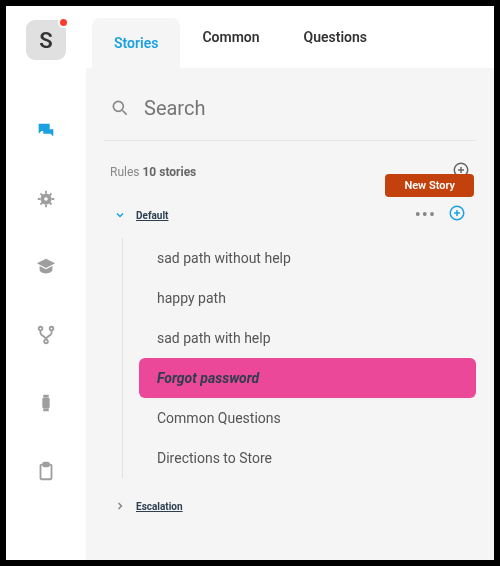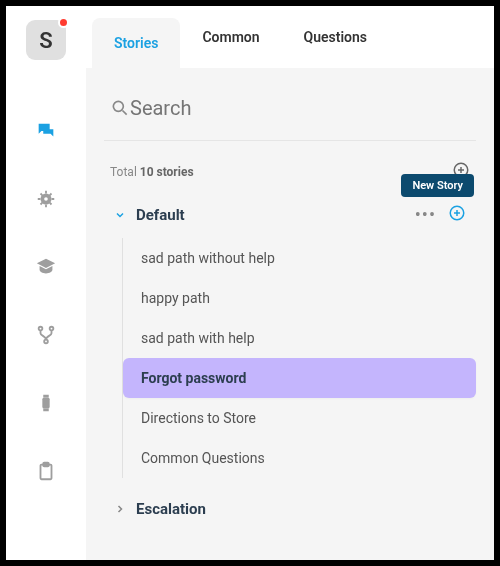--- a/index.html
+++ b/index.html
@@ -10,40 +10,40 @@
   .logo { width: 40px; height: 40px; background: #e0e0e0; border-radius: 9px; display: flex; align-items: center; justify-content: center; font-size: 22px; font-weight: 600; color: #333; position: relative; margin-bottom: 60px; }
   .logo-dot { position: absolute; top: -3px; right: -3px; width: 11px; height: 11px; background: #ff3b30; border-radius: 50%; border: 2px solid #fff; }
   .nav-icons { display: flex; flex-direction: column; gap: 46px; }
   .nav-icon { width: 22px; height: 22px; display: flex; align-items: center; justify-content: center; cursor: pointer; }
   .nav-icon svg { width: 22px; height: 22px; }
   .main { flex: 1; display: flex; flex-direction: column; background: #fafafa; position: relative; }
   .tabs { display: flex; background: #fff; padding: 0; height: 62px; align-items: stretch; }
   .tab { padding: 0 22px; display: flex; align-items: center; font-size: 14px; font-weight: 600; color: #333; cursor: pointer; position: relative; }
   .tab.active { color: #1ba1e2; background: #f5f5f5; border-radius: 8px 8px 0 0; margin-top: 12px; margin-left: 6px;}
   .content { flex: 1; background: #f5f5f5; padding: 18px 18px 0 18px; display: flex; flex-direction: column; overflow: hidden;}
-  .search-row { display: flex; align-items: center; padding: 10px 6px; margin-bottom: 10px; }
+  .search-row { display: flex; align-items: center; gap: 14px; padding: 10px 6px; margin-bottom: 10px; }
   .search-row svg { width: 20px; height: 20px; flex-shrink: 0; }
   .search-input { border: none; background: transparent; font-size: 20px; color: #888; outline: none; width: 100%; }
   .divider { height: 1px; background: #e5e5e5; margin: 0 0 20px 0; }
   .total-row { display: flex; align-items: center; justify-content: space-between; font-size: 12px; color: #888; padding: 0 6px 10px 6px; }
   .total-row span { font-weight: 400; }
   .total-row b { color: #666; font-weight: 700; text-align: center; }
   .add-icon-top { cursor: pointer; }
   .group-header { display: flex; align-items: center; padding: 12px 10px; position: relative; border-radius: 6px; }
   .group-header.expanded { }
   .chevron { margin-right: 10px; display: flex; align-items: center; }
-  .group-title { font-size: 15px; font-weight: 700; color: #2c3e50; flex: 1; }
+  .group-title { font-size: 10px; font-weight: 700; color: #2c3e50; flex: 1; text-decoration: underline; }
   .group-actions { display: flex; align-items: center; gap: 12px; position: relative; }
   .dots { color: #888; font-size: 18px; letter-spacing: 1px; cursor: pointer; line-height: 1;}
   .add-icon-group svg circle { stroke: #1ba1e2; }
   .add-icon-group svg line { stroke: #1ba1e2; }
-  .tooltip { position: absolute; top: -30px; right: -8px; background: #0c4a6e; color: #fff; font-size: 11px; font-weight: 600; padding: 5px 11px; border-radius: 4px; white-space: nowrap; }
-  .stories-list { margin-left: 18px; border-left: 1px solid #e0e0e0; padding-left: 0; }
+  .tooltip { position: absolute; top: -30px; right: -8px; background: #c2410c; color: #fff; font-size: 11px; font-weight: 600; padding: 5px 19px; border-radius: 4px; white-space: nowrap; }
+  .stories-list { margin-left: 18px; border-left: 1px solid #e0e0e0; padding-left: 16px; }
   .story-item { padding: 12px 14px 12px 18px; font-size: 14px; color: #555; cursor: pointer; }
-  .story-item.selected { background: #c4b5fd; color: #2c3e50; font-weight: 700; border-radius: 6px; margin-left: 0px; box-shadow: 0 1px 2px rgba(0,0,0,0.03);}
+  .story-item.selected { background: #ec4899; color: #2c3e50; font-weight: 700; border-radius: 6px; margin-left: 0px; box-shadow: 0 1px 2px rgba(0,0,0,0.03); font-style: italic;}
   .group-collapsed { display: flex; align-items: center; padding: 12px 10px; margin-top: 10px;}
   .group-collapsed .group-title { color: #2c3e50; }
 </style>
 </head>
 <body>
 
 <div class="frame">
 <div class="app">
 
   <div class="sidebar">
@@ -111,21 +111,21 @@
         <svg viewBox="0 0 24 24" fill="none" stroke="#888" stroke-width="2">
               <circle cx="10" cy="10" r="6"></circle>
               <line x1="15" y1="15" x2="20" y2="20"></line>
             </svg>
         <input class="search-input" placeholder="Search" style="">
       </div>
       <div class="divider"></div>
 
       <div class="total-row">
         <div>
-          <span>Total </span><b>10 stories</b>
+          <span>Rules </span><b>10 stories</b>
         </div>
         <span class="add-icon-top">
           <svg width="18" height="18" viewBox="0 0 24 24" fill="none" stroke="#666" stroke-width="2">
                 <circle cx="12" cy="12" r="9"></circle>
                 <line x1="12" y1="8" x2="12" y2="16"></line>
                 <line x1="8" y1="12" x2="16" y2="12"></line>
               </svg>
         </span>
       </div>
 
@@ -147,22 +147,22 @@
                 </svg>
           </span>
         </div>
       </div>
 
       <div class="stories-list" id="stories-list">
             <div class="story-item">sad path without help</div>
             <div class="story-item">happy path</div>
             <div class="story-item">sad path with help</div>
             <div class="story-item selected">Forgot password</div>
+            <div class="story-item">Common Questions</div>
             <div class="story-item">Directions to Store</div>
-            <div class="story-item">Common Questions</div>
           </div>
 
       <div class="group-collapsed">
         <span class="chevron">
           <svg width="12" height="12" viewBox="0 0 24 24" fill="none" stroke="#888" stroke-width="3">
                 <polyline points="9 6 15 12 9 18"></polyline>
               </svg>
         </span>
         <span class="group-title">Escalation</span>
       </div>

